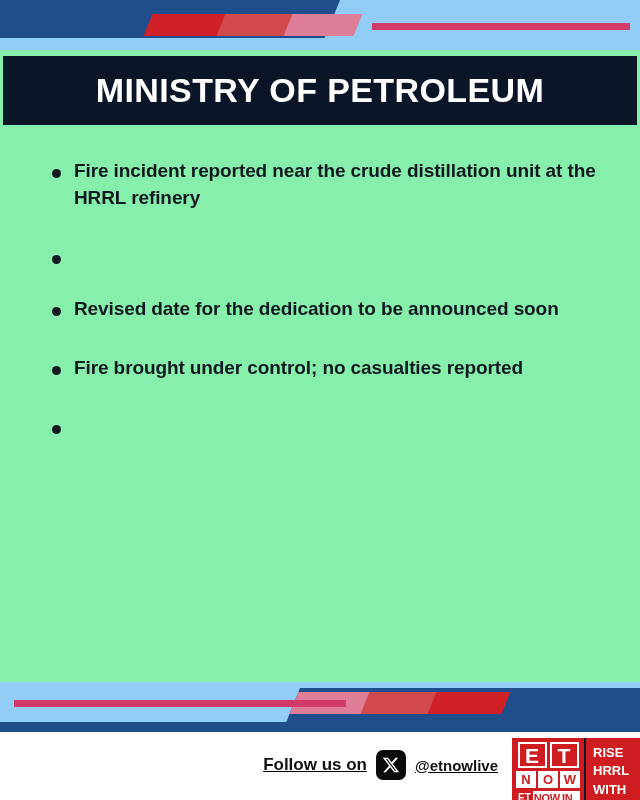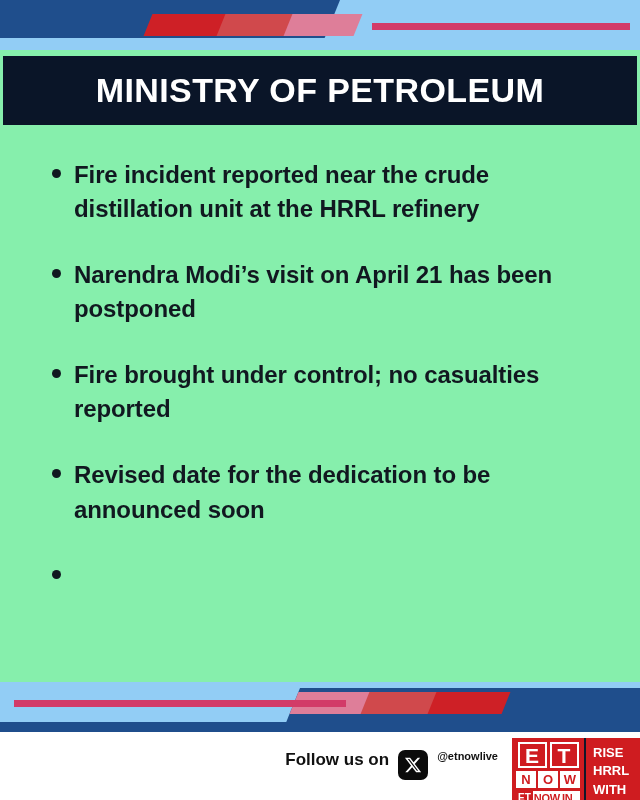--- a/index.html
+++ b/index.html
@@ -98,21 +98,21 @@
     flex: 0 0 auto;
     width: 9px; height: 9px;
     border-radius: 50%;
     background: #111820;
     margin-top: 11px;
     margin-right: 13px;
   }
   .bullet-text {
     flex: 1 1 auto;
     color: #111820;
-    font-size: 24px;
+    font-size: 19px;
     font-weight: bold;
     line-height: 1.42;
     letter-spacing: -0.1px;
     font-family: "Liberation Sans", sans-serif;
   }
 
   
   .deco-bottom {
     position: absolute;
     bottom: 68px; left: 0;
@@ -164,41 +164,42 @@
     position: absolute;
     bottom: 0; left: 0;
     width: 640px; height: 68px;
     background: #ffffff;
     display: flex;
     align-items: center;
     justify-content: flex-end;
   }
   .follow-group {
     display: flex;
-    align-items: flex-start;
+    align-items: center;
     gap: 9px;
     margin-right: 14px;
     margin-bottom: 2px;
+    text-decoration: underline;
   }
   .follow-label {
     font-size: 17px;
     font-weight: bold;
     color: #111111;
     font-family: "Liberation Sans", sans-serif;
   }
   .x-badge {
     width: 30px; height: 30px;
     border-radius: 7px;
     background: #0b0b0b;
     display: flex;
     align-items: center;
     justify-content: center;
   }
   .handle {
-    font-size: 11px;
+    font-size: 15px;
     font-weight: bold;
     color: #111111;
     font-family: "Liberation Sans", sans-serif;
   }
 
   
   .logo-block {
     display: flex;
     align-self: stretch;
     margin-top: 6px;
@@ -305,29 +306,28 @@
     <div class="title">MINISTRY OF PETROLEUM</div>
   </div>
 
   <div class="bullets">
     <div class="bullet-row">
       <span class="bullet-dot"></span>
       <span class="bullet-text">Fire incident reported near the crude distillation unit at the HRRL refinery</span>
     </div>
     <div class="bullet-row">
       <span class="bullet-dot"></span>
-      <span class="bullet-text">Narendra Modi’s visit on April 21 has been postponed</span>
+    </div>
+    <div class="bullet-row">
+      <span class="bullet-dot"></span>
+      <span class="bullet-text">Revised date for the dedication to be announced soon</span>
     </div>
     <div class="bullet-row">
       <span class="bullet-dot"></span>
       <span class="bullet-text">Fire brought under control; no casualties reported</span>
-    </div>
-    <div class="bullet-row">
-      <span class="bullet-dot"></span>
-      <span class="bullet-text">Revised date for the dedication to be announced soon</span>
     </div>
     <div class="bullet-row">
       <span class="bullet-dot"></span>
     </div>
   </div>
 
   <div class="deco-bottom">
     <div class="blue-slab-cap"></div>
     <div class="blue-slab"></div>
     <div class="bar bar-c"></div>

